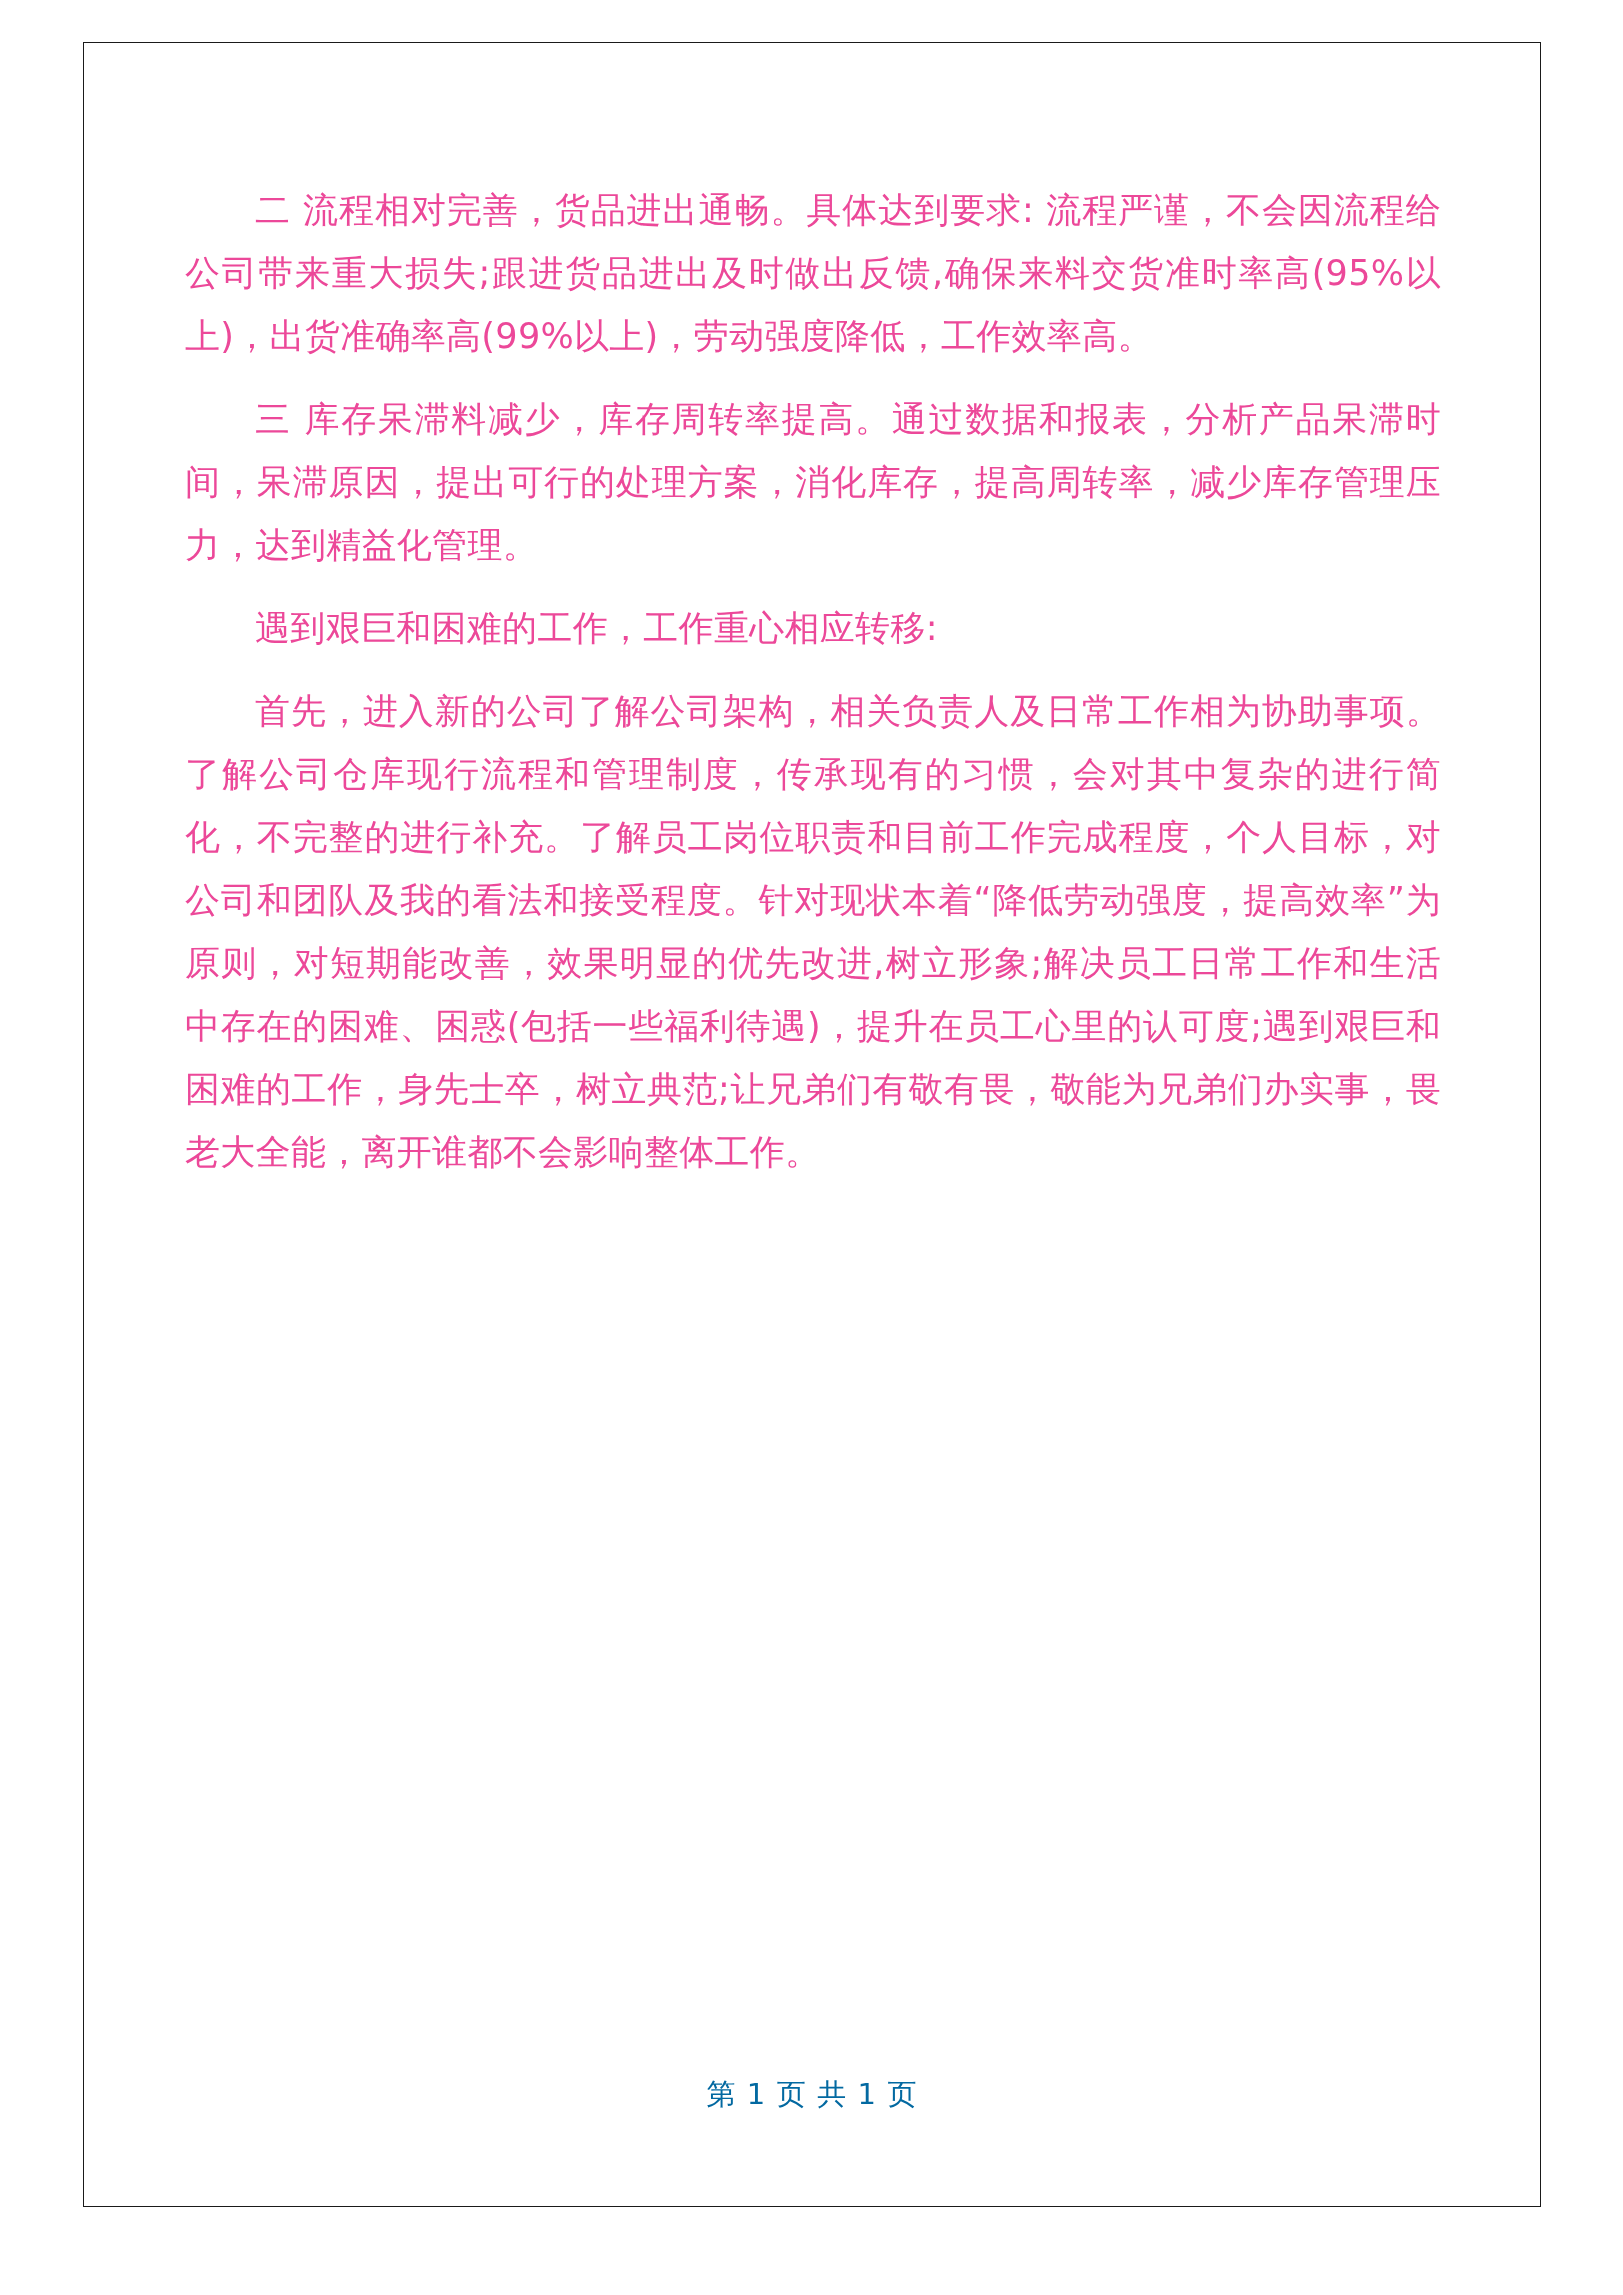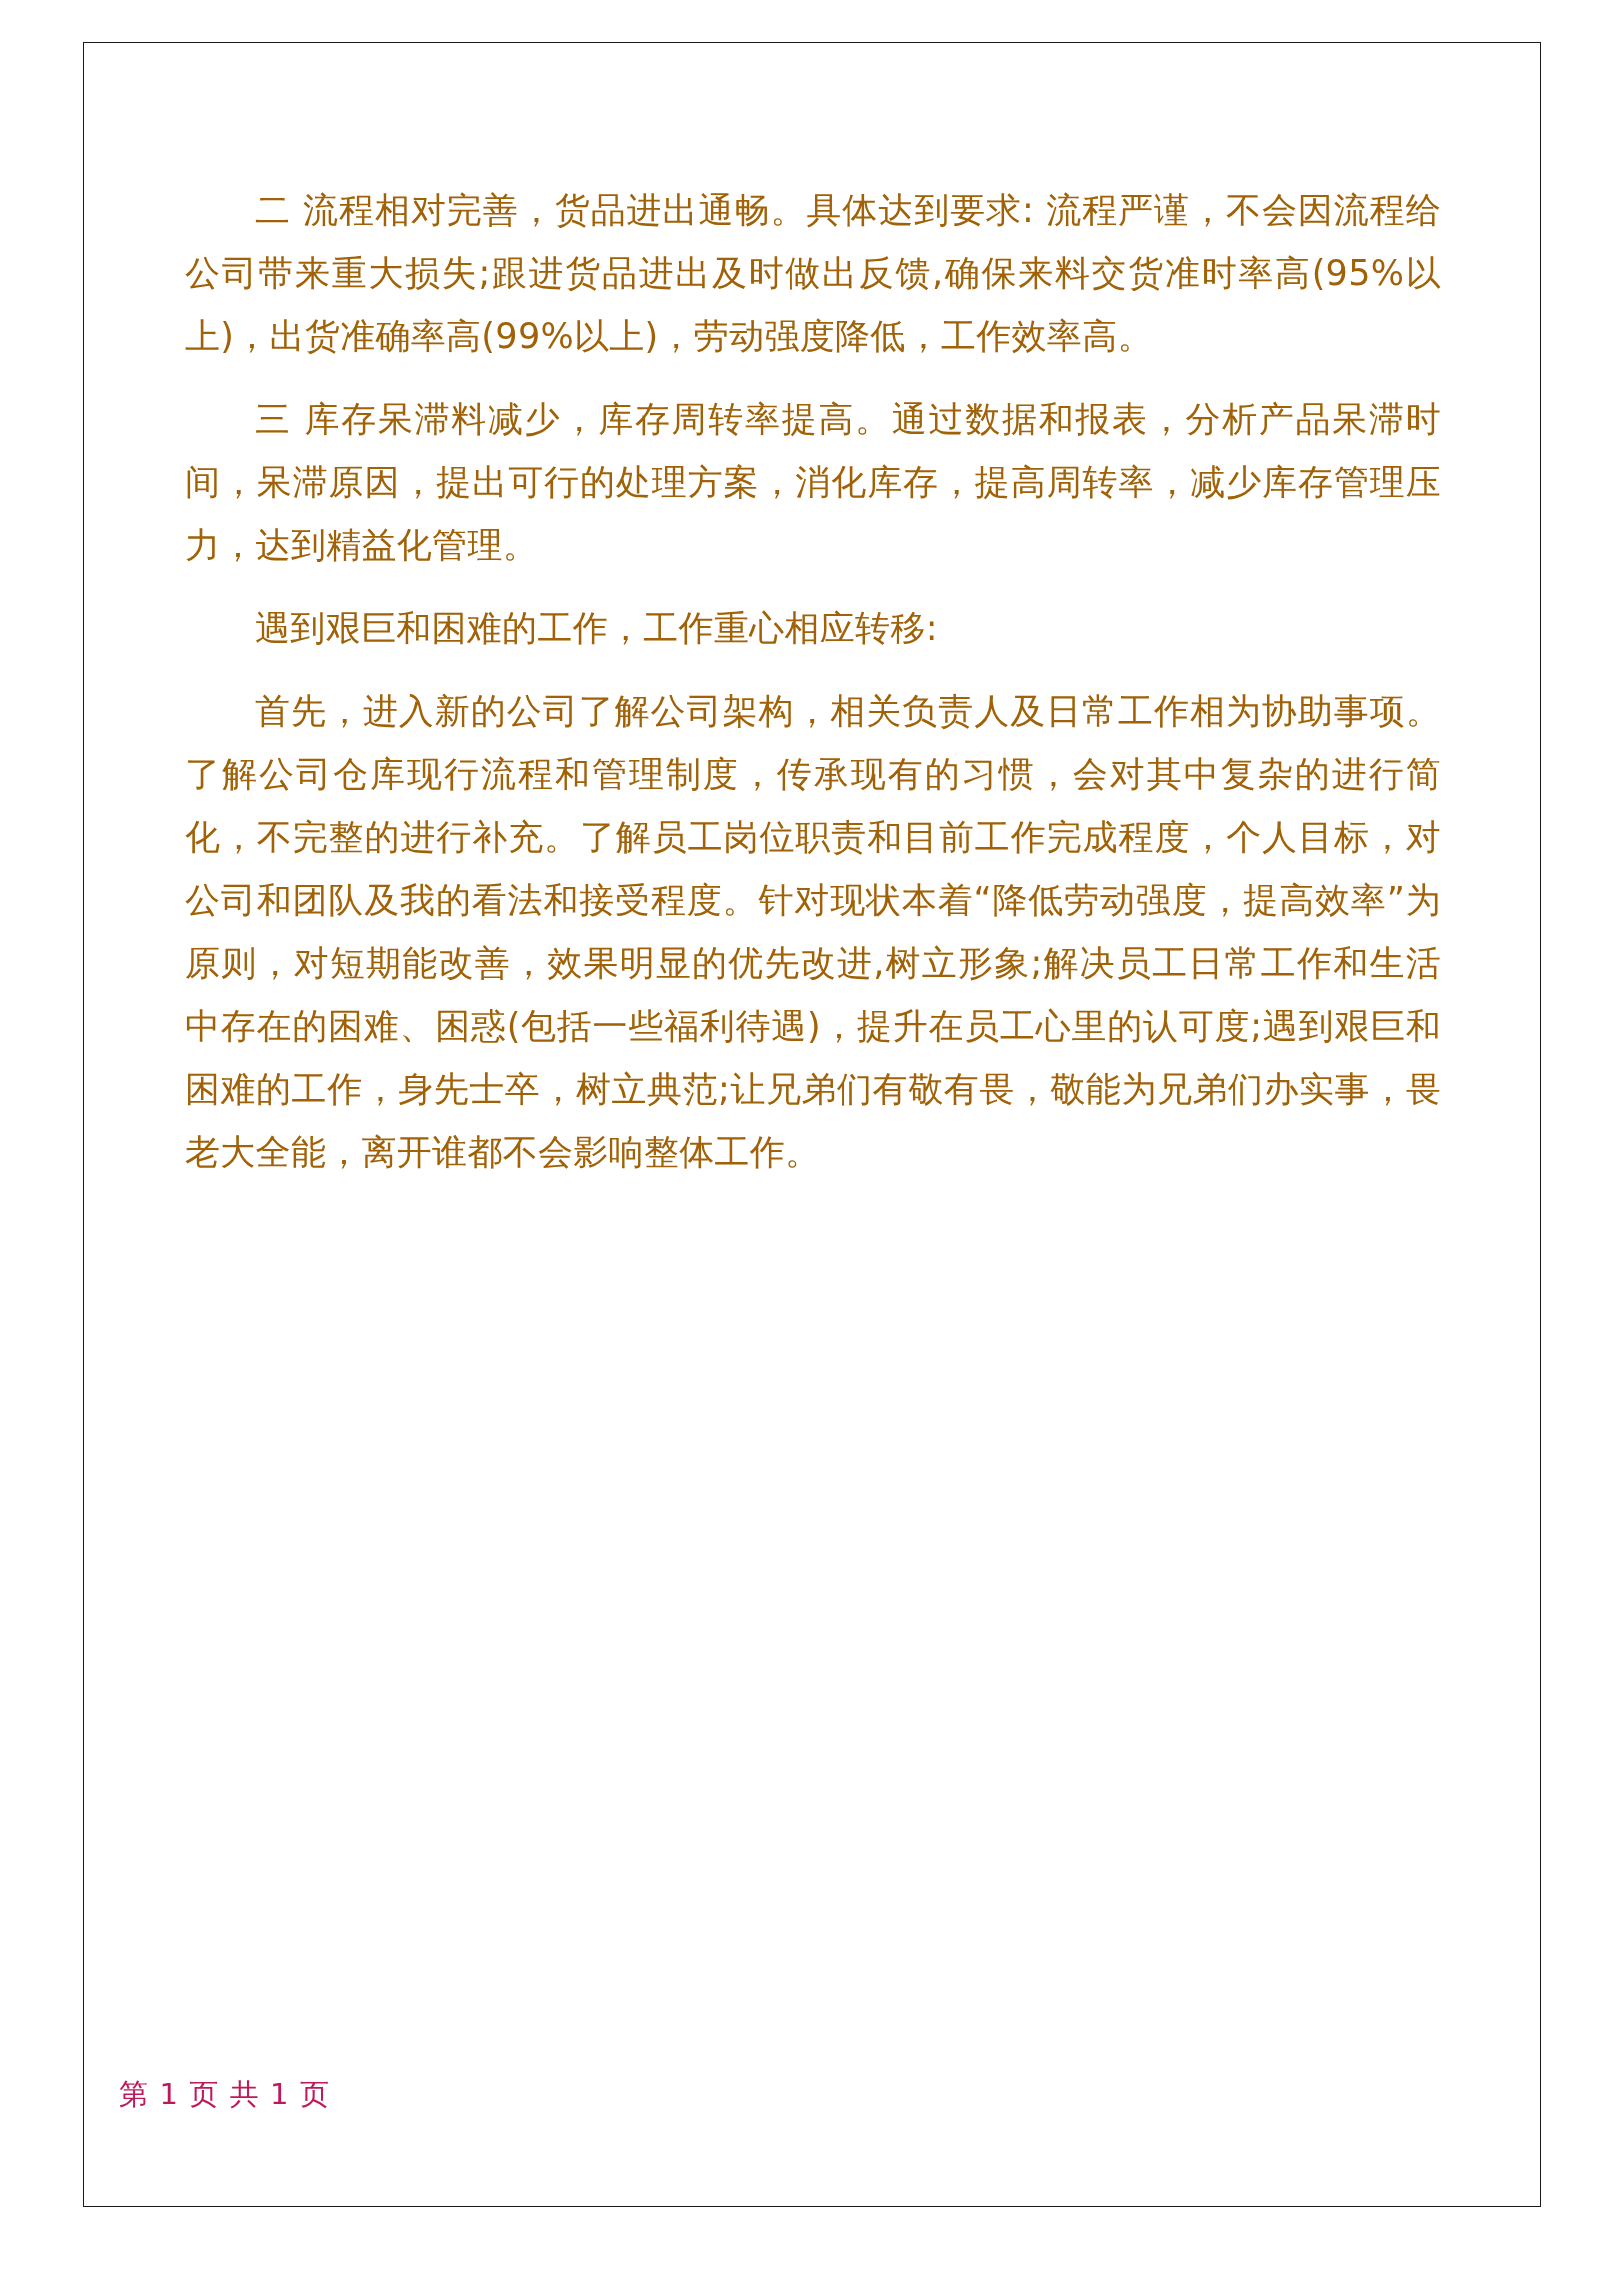--- a/index.html
+++ b/index.html
@@ -29,40 +29,40 @@
   .content {
     position: absolute;
     left: 185px;
     top: 179px;
     width: 1256px;
     box-sizing: border-box;
   }
   .para {
     font-size: 35px;
     line-height: 63px;
-    color: #a16207;
+    color: #ec4899;
     text-align: justify;
     text-justify: inter-ideograph;
     margin: 0 0 20px 0;
     letter-spacing: 0.3px;
     font-family: "DejaVu Sans", "Liberation Sans", sans-serif;
   }
   .para.indent {
     text-indent: 70px;
   }
   .footer {
     position: absolute;
     left: 83px;
     top: 2075px;
     width: 1458px;
+    text-align: center;
     font-size: 29px;
-    color: #be185d;
+    color: #0369a1;
     letter-spacing: 1.1px;
     font-family: "DejaVu Sans", "Liberation Sans", sans-serif;
-    padding-left: 36px;
   }
 </style>
 </head>
 <body>
 
 <div class="page">
   <div class="page-border"></div>
 
   <div class="content">
     <p class="para indent">二  流程相对完善，货品进出通畅。具体达到要求: 流程严谨，不会因流程给公司带来重大损失;跟进货品进出及时做出反馈,确保来料交货准时率高(95%以上)，出货准确率高(99%以上)，劳动强度降低，工作效率高。</p>

